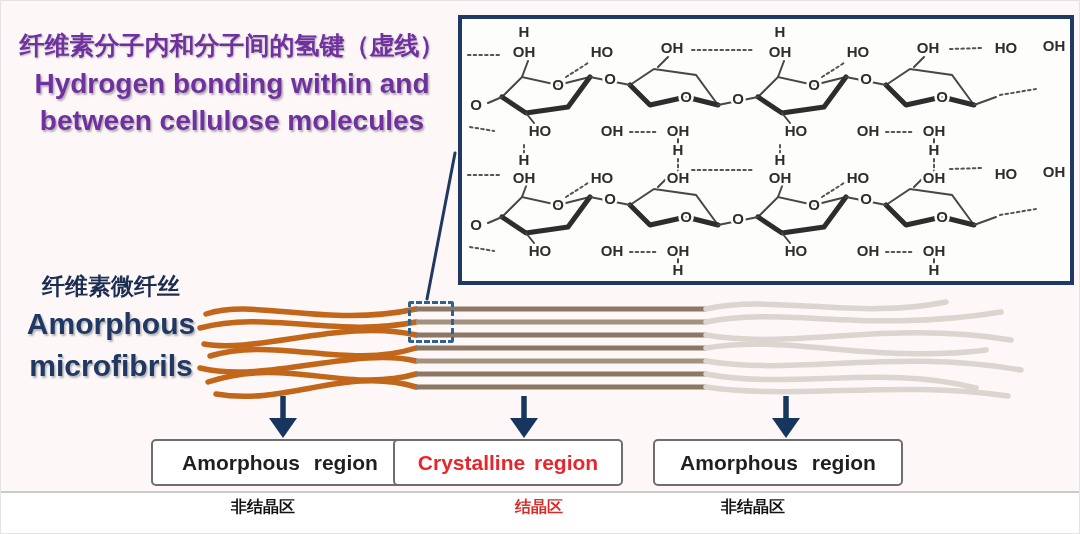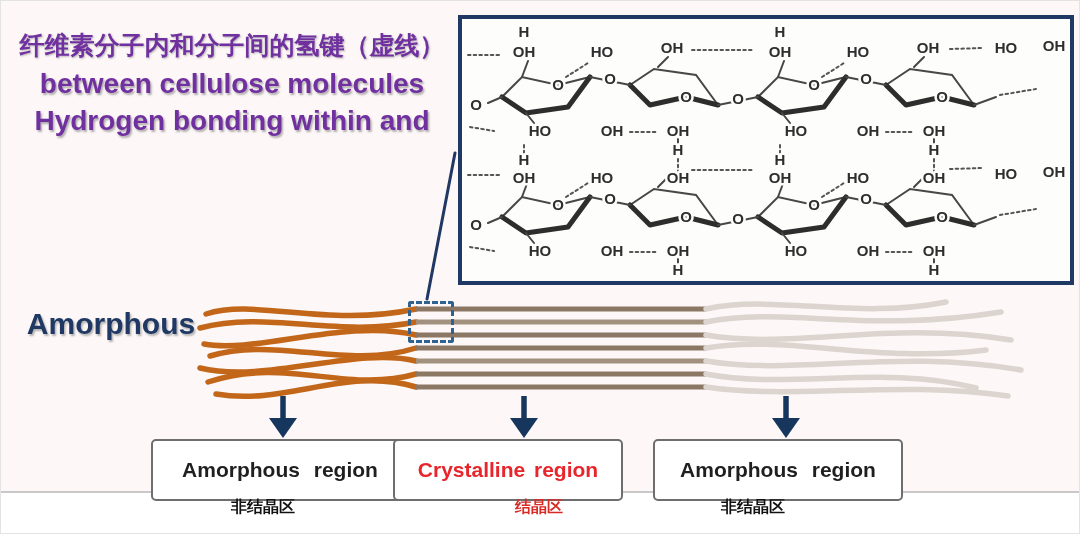--- a/index.html
+++ b/index.html
@@ -45,21 +45,21 @@
     font-size:30px;font-weight:bold;color:#1f3864;text-shadow:1.5px 1.5px 2px rgba(110,110,110,.5);}
 
   .fibril-svg{position:absolute;left:195px;top:293px;width:840px;height:112px;}
   .dashed-box{position:absolute;left:407px;top:300px;width:40px;height:36px;
     border:3px dashed #2e6391;border-radius:3px;}
 
   .arrow-svg{position:absolute;width:36px;height:44px;top:394px;}
   .arrow-1{left:264px;} .arrow-2{left:505px;} .arrow-3{left:767px;}
 
   .region-box{
-    position:absolute;top:438px;height:62px;background:#ffffff;border:2px solid #6e6e6e;
+    position:absolute;top:438px;height:47px;background:#ffffff;border:2px solid #6e6e6e;
     border-radius:5px;display:flex;align-items:center;justify-content:center;
     font-size:21px;font-weight:bold;word-spacing:8px;box-sizing:border-box;
   }
   .region-box-1{left:150px;width:258px;color:#1f1f1f;}
   .region-box-2{left:392px;width:230px;color:#e8252b;word-spacing:3px;}
   .region-box-3{left:652px;width:250px;color:#1f1f1f;}
 
   .zh-label{position:absolute;top:496px;transform:translateX(-50%);
     font-size:16px;font-weight:bold;white-space:nowrap;}
   .zh-label-1{left:262px;color:#111111;}
@@ -69,22 +69,22 @@
 </head>
 <body>
 
 <div class="stage">
   <div class="main-bg"></div>
   <div class="bottom-strip"></div>
   <div class="divider"></div>
 
   <div class="title-zh">纤维素分子内和分子间的氢键（虚线）</div>
   <div class="title-en">
+    <div>Hydrogen bonding within and</div>
     <div>between cellulose molecules</div>
-    <div>Hydrogen bonding within and</div>
   </div>
 
   <div class="chem-box">
     <svg viewBox="0 0 608 262" preserveAspectRatio="none">
       <defs>
         <g id="chainRow">
 
           <path class="bond" d="M40,78 L60,58 L96,66 L128,58 L106,88 L64,94 Z"></path>
           <path class="bond" d="M168,66 L192,50 L234,56 L256,86 L224,78 L188,86 Z"></path>
           <path class="bond" d="M296,78 L316,58 L352,66 L384,58 L362,88 L320,94 Z"></path>
@@ -162,21 +162,23 @@
           <text x="472" y="237" class="chem-label">OH</text>
           <text x="472" y="256" class="chem-label">H</text>
         </g>
     </svg>
   </div>
 
   <svg class="leader-svg" viewBox="0 0 40 158">
     <line x1="34" y1="7" x2="6" y2="153" stroke="#1f3864" stroke-width="3" stroke-linecap="round"></line>
   </svg>
 
+  <div class="fibril-zh">纤维素微纤丝</div>
   <div class="fibril-en1">Amorphous</div>
+  <div class="fibril-en2">microfibrils</div>
 
   <svg class="fibril-svg" viewBox="0 0 840 112">
     <g stroke="#c2661a" stroke-width="5.5" fill="none" stroke-linecap="round">
       <path d="M10,20 C60,4 130,34 220,15"></path>
       <path d="M4,34 C70,16 140,44 220,28"></path>
       <path d="M8,50 C60,60 150,24 220,41"></path>
       <path d="M14,62 C80,42 150,76 220,54"></path>
       <path d="M4,74 C70,90 160,52 220,67"></path>
       <path d="M12,88 C90,62 150,100 220,80"></path>
       <path d="M20,100 C90,112 150,72 220,93"></path>

